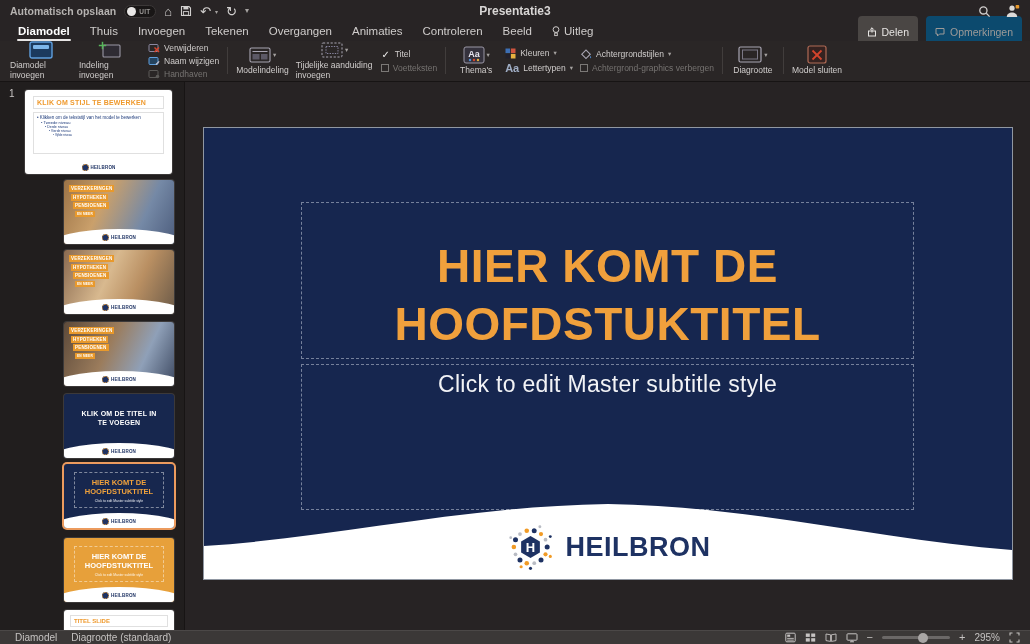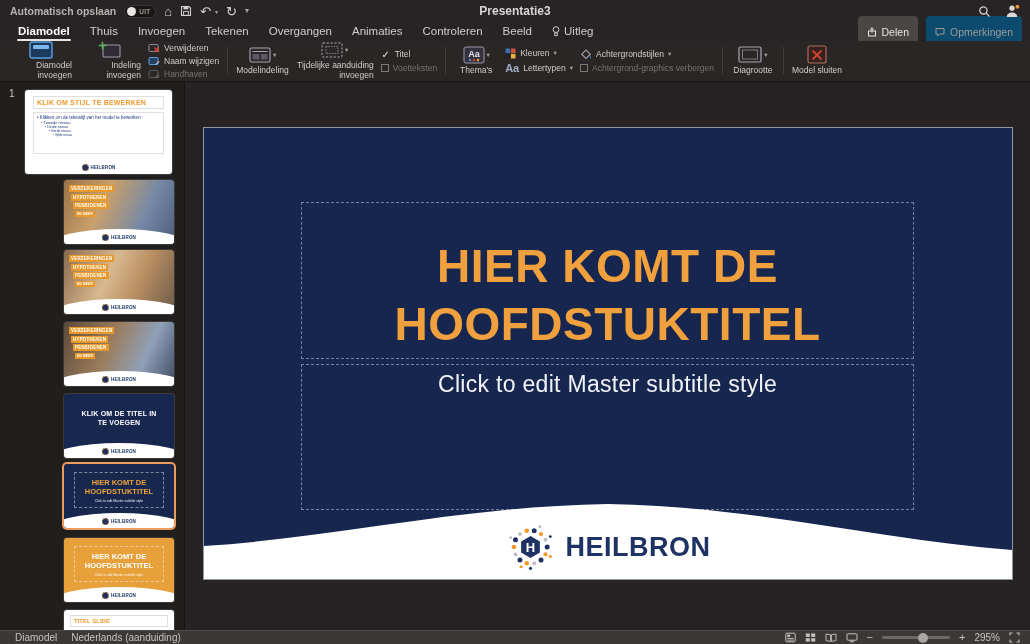--- a/index.html
+++ b/index.html
@@ -36,21 +36,21 @@
     background:#4a4644; font-size:10.5px; color:#e6e4e2; }
   .pill-btn.dim { background:#0c4a6e; color:#9d9a98; }
 
   
   .ribbon { position:absolute; top:41px; left:0; right:0; height:41px; background:#2a2626;
     border-bottom:1px solid #171414; display:flex; align-items:stretch; padding:2px 4px 3px; }
   .rsep { width:1px; background:#413d3c; margin:4px 2px; }
   .rgroup { display:flex; align-items:center; gap:7px; padding:0 6px; }
   .rbtn { display:flex; flex-direction:column; align-items:center; justify-content:center; gap:2px; min-width:44px; }
   .ricon { height:18px; display:flex; align-items:center; justify-content:center; gap:2px; }
-  .rlabel { font-size:8.5px; color:#d0cdcc; text-align:right; line-height:1.15; max-width:62px; }
+  .rlabel { font-size:8.5px; color:#d0cdcc; text-align:left; line-height:1.15; max-width:62px; }
   .rlabel.w { max-width:78px; }
   .rcol { display:flex; flex-direction:column; justify-content:center; gap:3px; }
   .srow { display:flex; align-items:center; gap:4px; font-size:8.5px; color:#d0cdcc; white-space:nowrap; }
   .srow.disabled { color:#767371; }
   .dd { font-size:6.5px; color:#a5a2a0; }
   .checkmark { color:#f0efee; font-size:10px; font-weight:bold; width:10px; text-align:center; }
   .checkbox { width:8px; height:8px; border:1px solid #7b7876; background:transparent; display:inline-block; }
   .aa-glyph { font-size:11px; color:#9fadc4; font-weight:bold; }
 
   
@@ -523,21 +523,21 @@
           </svg>
           <span class="slide-logo-text">HEILBRON</span>
         </div>
       </div>
     </div>
   </div>
 
   <div class="statusbar">
     <div class="sb-left">
       <span>Diamodel</span>
-      <span>Nederlands (aanduiding)</span>
+      <span>Diagrootte (standaard)</span>
     </div>
     <div class="sb-right">
       <span class="sb-ico">
         <svg width="11" height="11" viewBox="0 0 11 11">
             <rect x="0.8" y="1.2" width="9.4" height="8.6" rx="1" fill="none" stroke="#c6c3c2" stroke-width="1"></rect>
             <rect x="2.2" y="2.6" width="3" height="2.2" fill="#c6c3c2"></rect>
             <line x1="2.2" y1="6.4" x2="8.8" y2="6.4" stroke="#c6c3c2" stroke-width="0.9"></line>
             <line x1="2.2" y1="8.1" x2="8.8" y2="8.1" stroke="#c6c3c2" stroke-width="0.9"></line>
           </svg>
       </span>

